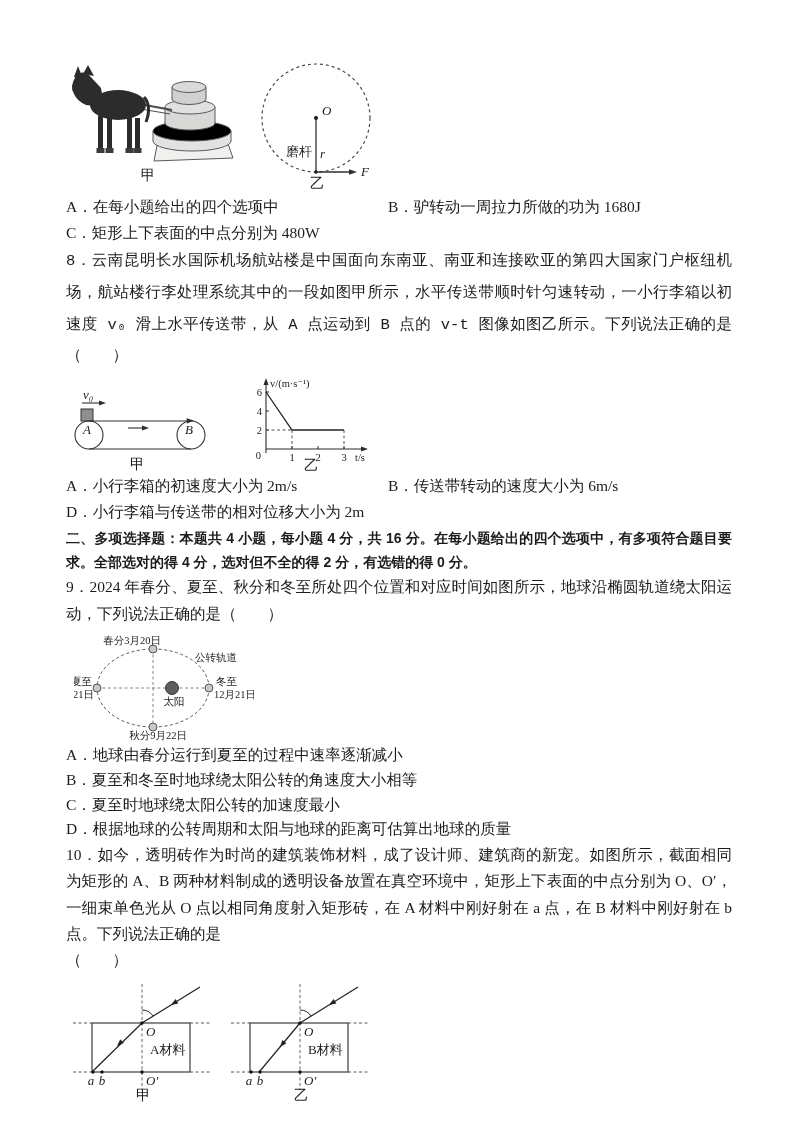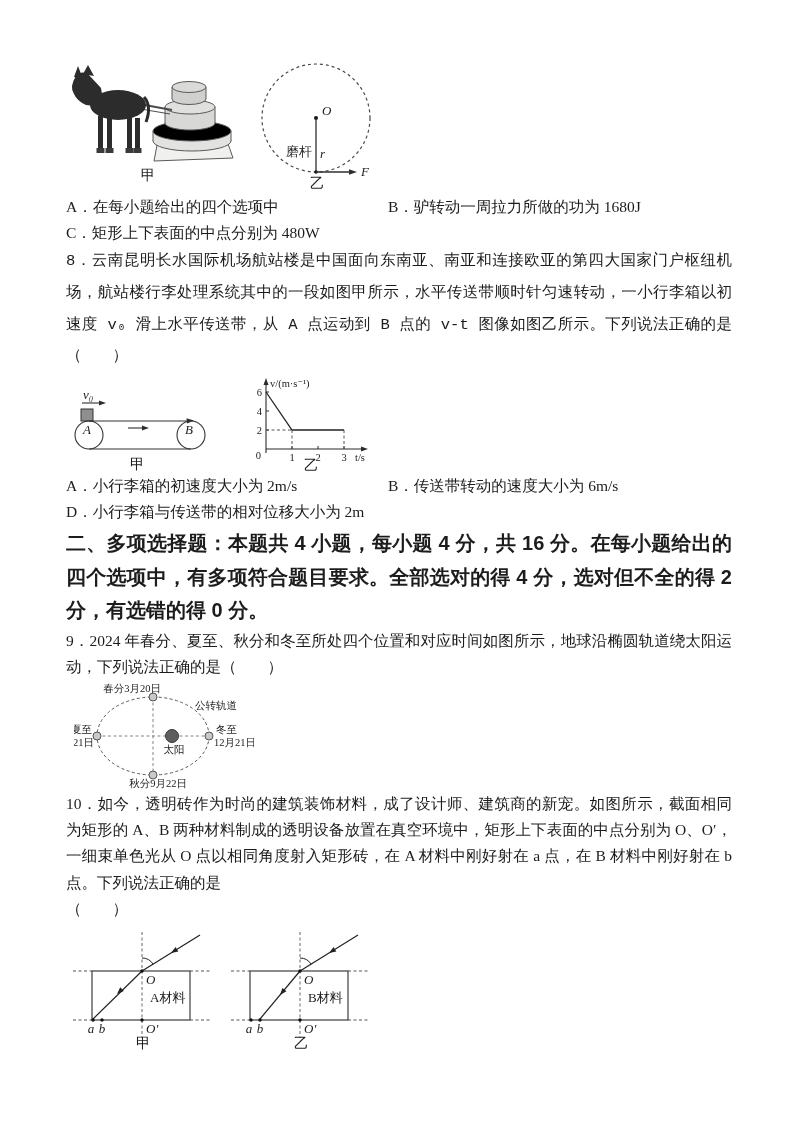--- a/index.html
+++ b/index.html
@@ -12,31 +12,31 @@
   }
   .page { padding:62px 62px 0 66px; }
 
   .fig-row { display:flex; align-items:flex-start; }
   .fig-row-1 { margin-bottom:4px; }
   .fig-row-1 .circle-fig { margin-left:20px; margin-top:-2px; }
   .fig-row-2 { margin:2px 0 2px 2px; }
   .fig-row-2 .graph-fig { margin-left:16px; }
   .fig-row-3 { margin-top:6px; }
   .fig-row-3 .refr-b { margin-left:6px; }
-  .orbit-row { margin:2px 0 2px 8px; }
+  .orbit-row { margin:8px 0 2px 8px; }
 
   .opt-grid { display:grid; grid-template-columns:322px auto; line-height:1.68; }
   .opt-list > div { line-height:1.6; }
 
   .stem { text-align:justify; line-height:1.7; }
   .stem-tall { line-height:2.05;font-family:Liberation Mono, monospace; }
   .section-head {
     font-weight:bold; text-align:justify; line-height:1.68; margin-top:2px;
     font-family:"Liberation Sans","DejaVu Sans",sans-serif;
-    font-size:20px;
+    font-size:14px;
   }
   .paren-line { line-height:1.7; }
 
   svg text {
     font-family:"Liberation Serif","DejaVu Serif",serif;
     fill:#1c1c1c; font-size:13px;
   }
   svg text.it { font-style:italic; }
   svg text.cap { font-size:14.5px; }
   svg text.sm { font-size:10.5px; }
@@ -181,20 +181,26 @@
       <text class="sm" x="121" y="26">公转轨道</text>
       <text class="sm" x="18" y="50" text-anchor="end">夏至</text>
       <text class="sm" x="20" y="63" text-anchor="end">6月21日</text>
       <text class="sm" x="142" y="50">冬至</text>
       <text class="sm" x="140" y="63">12月21日</text>
       <text class="sm" x="100" y="70" text-anchor="middle">太阳</text>
       <text class="sm" x="84" y="104" text-anchor="middle">秋分9月22日</text>
     </svg>
   </div>
 
+  <div class="opt-list">
+    <div>A．地球由春分运行到夏至的过程中速率逐渐减小</div>
+    <div>B．夏至和冬至时地球绕太阳公转的角速度大小相等</div>
+    <div>C．夏至时地球绕太阳公转的加速度最小</div>
+    <div>D．根据地球的公转周期和太阳与地球的距离可估算出地球的质量</div>
+  </div>
 
   <p class="stem"><span>10．</span><span>如今，透明砖作为时尚的建筑装饰材料，成了设计师、建筑商的新宠。如图所示，截面相同为矩形的 A、B 两种材料制成的透明设备放置在真空环境中，矩形上下表面的中点分别为 O、O′，一细束单色光从 O 点以相同角度射入矩形砖，在 A 材料中刚好射在 a 点，在 B 材料中刚好射在 b 点。下列说法正确的是</span></p>
   <p class="paren-line">（　　）</p>
 
   <div class="fig-row fig-row-3">
     <svg width="152" height="122" viewBox="0 0 152 122">
       <line x1="76" y1="4" x2="76" y2="110" stroke="#666" stroke-width="1" stroke-dasharray="3,2.5"></line>
       <rect x="26" y="43" width="98" height="49" fill="none" stroke="#3d3d3d" stroke-width="1.2"></rect>
       <line x1="7" y1="43" x2="26" y2="43" stroke="#555" stroke-width="1" stroke-dasharray="3,2.5"></line>
       <line x1="124" y1="43" x2="146" y2="43" stroke="#555" stroke-width="1" stroke-dasharray="3,2.5"></line>

